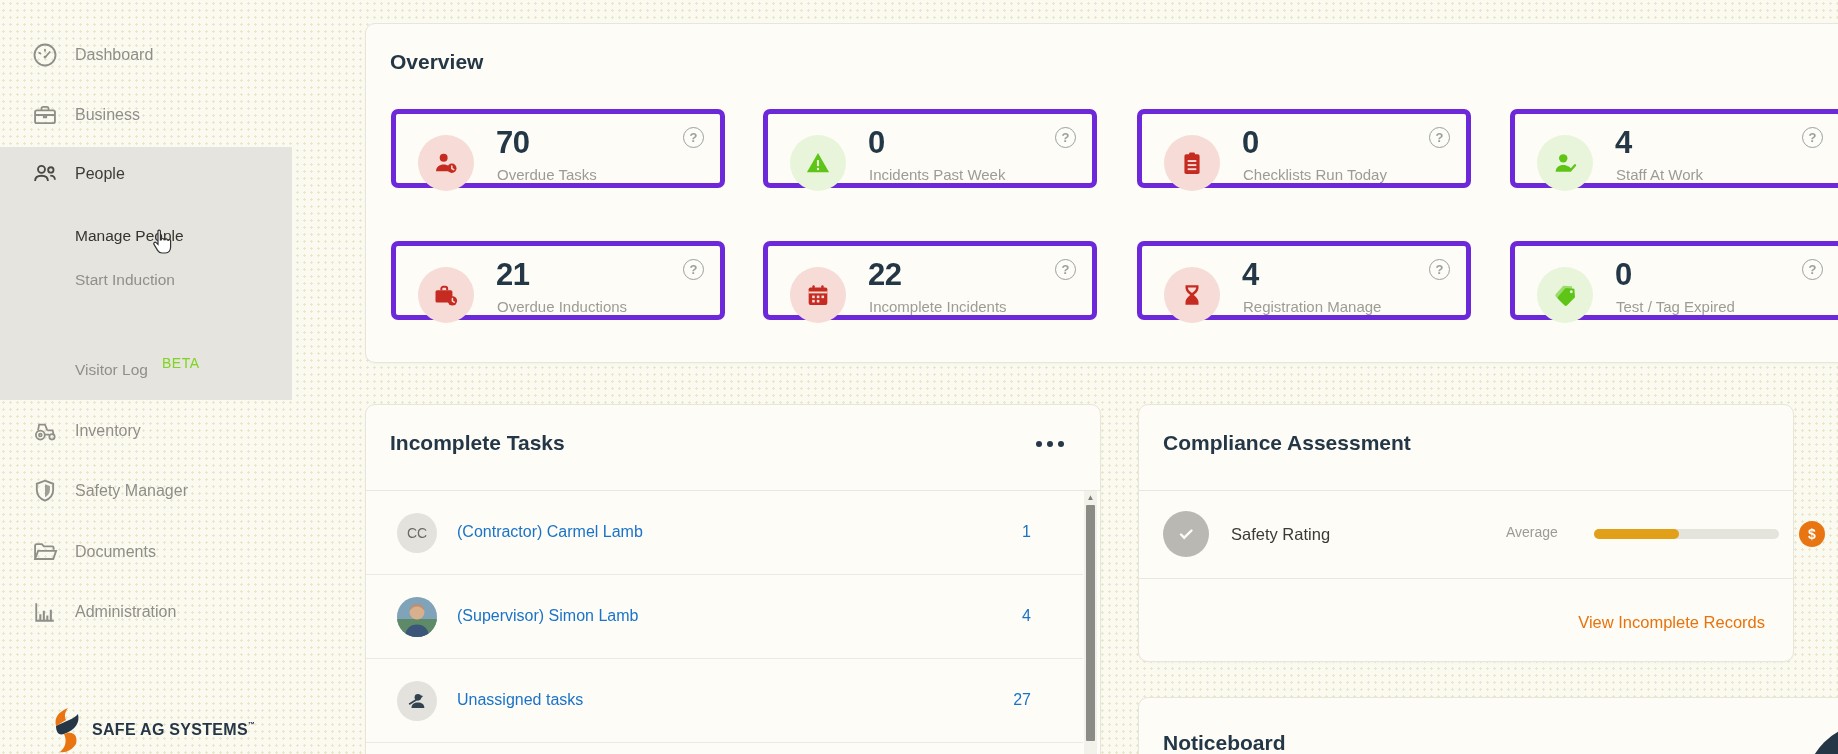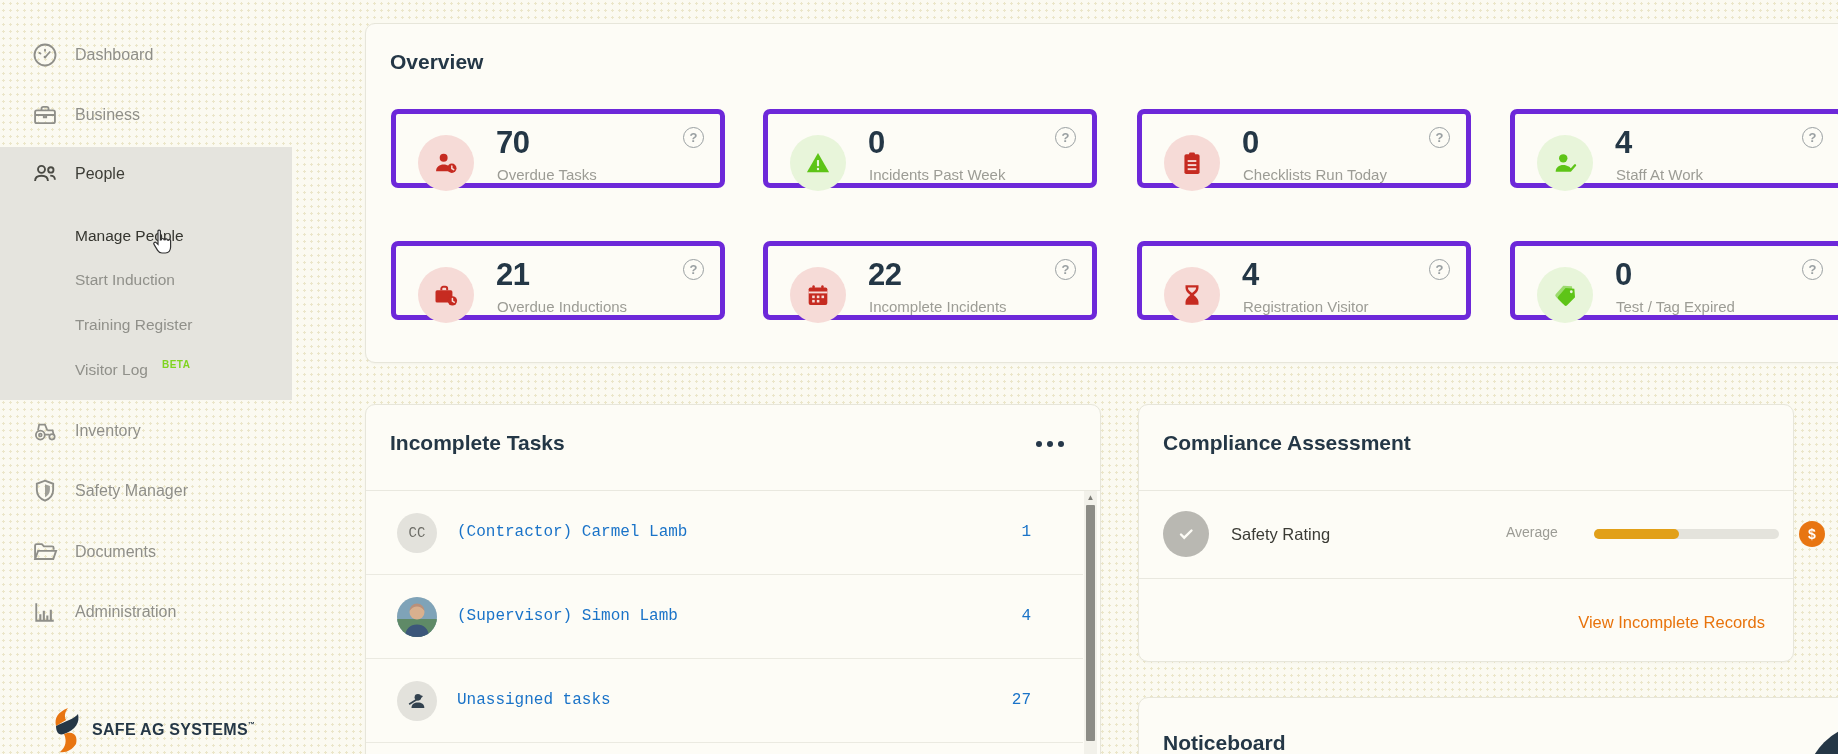--- a/index.html
+++ b/index.html
@@ -16,40 +16,40 @@
   .sidebar { position:absolute; left:0; top:0; width:292px; height:754px; }
   .active-block { position:absolute; left:0; top:147px; width:292px; height:253px; background:#e5e4de; }
   .nav-item { position:absolute; left:0; width:292px; height:48px; display:flex; align-items:center; cursor:pointer; }
   .nav-item .nicon { position:absolute; left:31px; width:28px; height:28px; color:#8f8f89; }
   .nav-item .nlabel { position:absolute; left:75px; font-size:16px; color:#8f8f89; }
   .nav-item.active .nicon { color:#4a4a44; }
   .nav-item.active .nlabel { color:#3d3d37; }
   .sub-item { position:absolute; left:0; width:292px; height:44px; display:flex; align-items:center; cursor:pointer; }
   .sub-item .nlabel { position:absolute; left:75px; font-size:15.5px; color:#90908a; }
   .sub-item.current .nlabel { color:#35352f; }
-  .beta { font-size:10px; font-weight:bold; color:#7fd41f; letter-spacing:.5px; position:relative; top:-7px; margin-left:8px;padding-left:6px; }
+  .beta { font-size:14px; font-weight:normal; color:#7fd41f; letter-spacing:.5px; position:relative; top:-7px; margin-left:8px;padding-left:6px; }
   .logo { position:absolute; left:48px; top:706px; display:flex; align-items:center; }
   .logo-text { font-size:16px; font-weight:bold; color:#253746; letter-spacing:.3px; margin-left:8px; }
   .logo-tm { font-size:7px; color:#253746; vertical-align:top; }
   
   .panel { position:absolute; background:#fdfcf6; border:1px solid #e7e6da; border-radius:10px; box-shadow:0 1px 2px rgba(0,0,0,.03);margin-left:40px; }
   .panel-title { position:absolute; left:24px; top:26px; font-size:21px; font-weight:bold; color:#243746; }
   
   .stat-card { position:absolute; width:334px; height:79px; background:#fdfcf6; border:5px solid #6d28d9; border-radius:7px; }
   .stat-icon-wrap { position:absolute; left:22px; top:21px; width:56px; height:56px; border-radius:50%; display:flex; align-items:center; justify-content:center; }
   .tone-red .stat-icon-wrap { background:#f6dbd7; color:#c62b21; }
   .tone-green .stat-icon-wrap { background:#e8f5da; color:#5ec417; }
   .stat-value { position:absolute; left:100px; top:11px; font-size:31px; font-weight:bold; color:#243746; letter-spacing:-.5px; }
   .stat-label { position:absolute; left:101px; top:52px; font-size:15px; color:#9c9c95; }
   .help-btn { position:absolute; right:16px; top:13px; width:21px; height:21px; border:1.6px solid #9aa0a2; border-radius:50%; color:#9aa0a2; font-size:13px; font-weight:bold; display:flex; align-items:center; justify-content:center; cursor:pointer; background:transparent; }
   
   .menu-dots-h { position:absolute; right:36px; top:36px; display:flex; gap:5px; cursor:pointer; }
   .menu-dots-h i { width:6px; height:6px; border-radius:50%; background:#26384a; }
   .hdr-divider { position:absolute; left:0; right:0; height:1px; background:#e9e8df; }
-  .task-row { position:absolute; left:0; width:717px; height:84px; border-bottom:1px solid #ebeae1;font-family:Liberation Mono, monospace; }
+  .task-row { position:absolute; left:0; width:717px; height:84px; border-bottom:1px solid #ebeae1; }
   .task-avatar { position:absolute; left:31px; top:22px; width:40px; height:40px; border-radius:50%; background:#e3e2dc; display:flex; align-items:center; justify-content:center; font-size:14px; color:#6b6b65; overflow:hidden; }
   .task-name { position:absolute; left:91px; top:32px; font-size:16px; font-weight:500; color:#1a73c8; cursor:pointer; text-decoration:none; }
   .task-count { position:absolute; right:52px; top:32px; font-size:16px; color:#1a73c8; }
   .vscroll { position:absolute; right:3px; top:86px; bottom:0; width:13px; background:#f2f1ea; }
   .vscroll .arrow { position:absolute; top:2px; left:0; width:13px; text-align:center; font-size:8px; color:#7d7d77; }
   .vscroll .thumb { position:absolute; top:14px; left:2px; width:9px; height:236px; background:#8c8c86; border-radius:1px; cursor:grab; }
   
   .badge-circle { position:absolute; left:24px; top:106px; width:46px; height:46px; border-radius:50%; background:#b9b8b2; display:flex; align-items:center; justify-content:center; }
   .metric-label { position:absolute; left:92px; top:120px; font-size:16.5px; color:#3b3b35; }
   .rating-text { position:absolute; left:367px; top:119px; font-size:14px; color:#9c9c95; }
@@ -101,23 +101,20 @@
         </svg>
     </span>
     <span class="nlabel">Business</span>
   </div>
 
   <div class="sub-item current" style="top:214px">
     <span class="nlabel">Manage People</span>
   </div>
   <div class="sub-item" style="top:258px">
     <span class="nlabel">Start Induction</span>
-  </div>
-  <div class="sub-item" style="top:303px">
-    <span class="nlabel">Training Register</span>
   </div>
   <div class="sub-item" style="top:348px">
     <span class="nlabel"><span>Visitor Log</span><span class="beta">BETA</span></span>
   </div>
 
   <div class="nav-item" style="top:407px">
     <span class="nicon">
       <svg viewBox="0 0 24 24" fill="none" stroke="currentColor" stroke-width="1.5">
           <circle cx="8" cy="15.5" r="3.8"></circle>
           <circle cx="8" cy="15.5" r="1.2"></circle>
@@ -264,21 +261,21 @@
     <div class="help-btn">?</div>
   </div>
 
   <div class="stat-card tone-red" style="left:771px; top:217px;">
     <div class="stat-icon-wrap">
       <svg width="26" height="26" viewBox="0 0 24 24" fill="currentColor">
           <path d="M6 3 h12 v2.5 c0 2.8-2.2 4.6-4.4 6.5 2.2 1.9 4.4 3.7 4.4 6.5 V21 H6 v-2.5 c0-2.8 2.2-4.6 4.4-6.5 C8.2 10.1 6 8.3 6 5.5 Z M8.2 5 c0 2.2 1.8 3.6 3.8 5.2 2-1.6 3.8-3 3.8-5.2 Z"></path>
         </svg>
     </div>
     <div class="stat-value">4</div>
-    <div class="stat-label">Registration Visitor</div>
+    <div class="stat-label">Registration Manage</div>
     <div class="help-btn">?</div>
   </div>
 
   <div class="stat-card tone-green" style="left:1144px; top:217px;">
     <div class="stat-icon-wrap">
       <svg width="28" height="28" viewBox="0 0 24 24" fill="currentColor">
           <path d="M10.5 4 L18 4.6 18.6 12 11.8 18.8 a1.6 1.6 0 0 1-2.3 0 L4.2 13.5 a1.6 1.6 0 0 1 0-2.3 Z" opacity=".55"></path>
           <path d="M12.5 6 L20 6.6 20.6 14 13.8 20.8 a1.6 1.6 0 0 1-2.3 0 L6.2 15.5 a1.6 1.6 0 0 1 0-2.3 Z"></path>
           <circle cx="17.4" cy="9.2" r="1.2" fill="#e8f5da"></circle>
         </svg>

